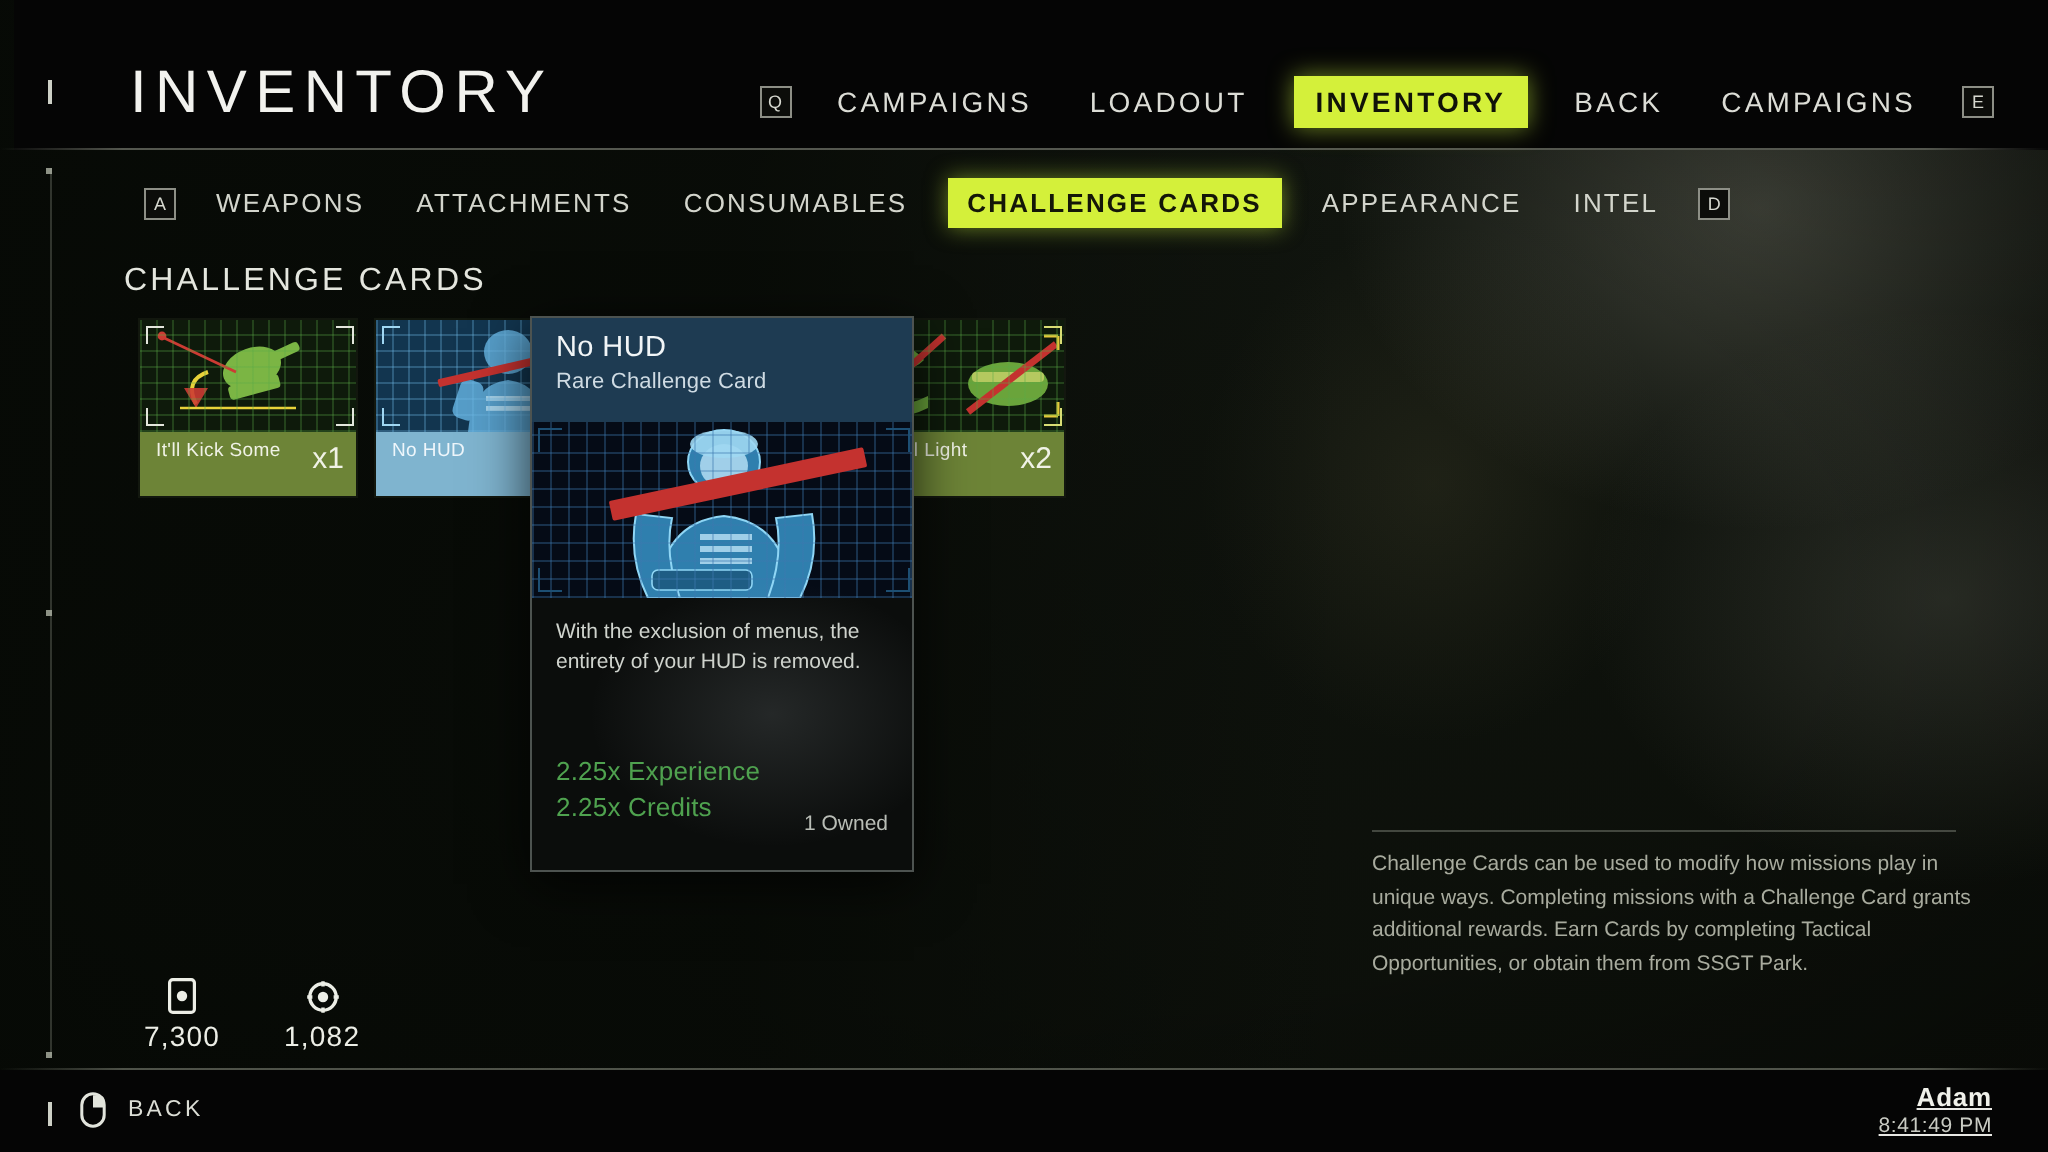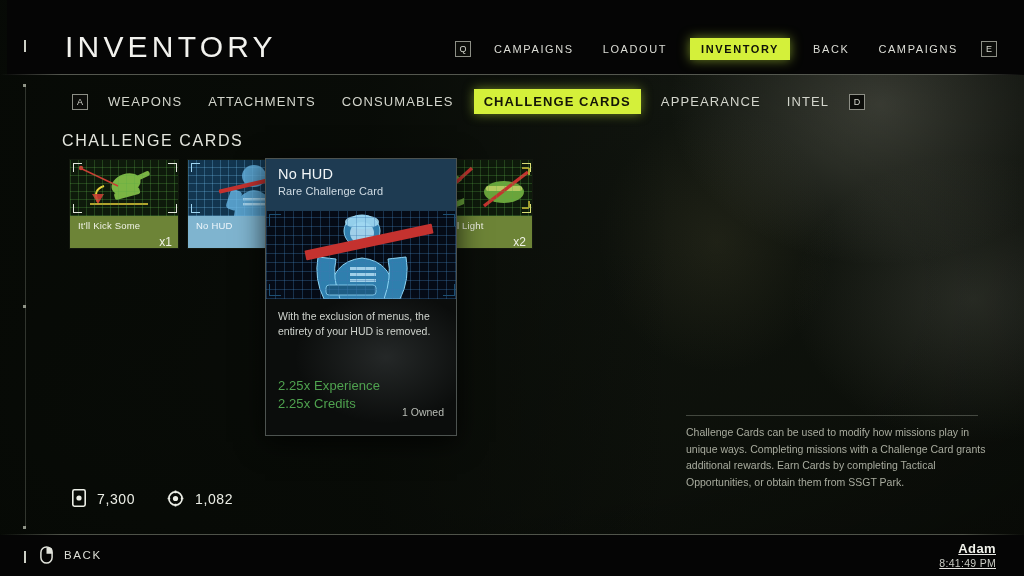--- a/index.html
+++ b/index.html
@@ -52,21 +52,21 @@
     position:absolute; right:34px; top:38px;
     display:flex; align-items:center; gap:17px;
   }
   .keycap {
     display:inline-flex; align-items:center; justify-content:center;
     width:16px; height:16px; border:1px solid #8d8f86;
     font-size:9px; color:#d6d8cf; letter-spacing:0;
     background:#0c0d0a; flex:none;
   }
   .navitem {
-    font-size:11px; letter-spacing:1.6px; color:#dcddd6;
+    font-size:14px; letter-spacing:1.6px; color:#dcddd6;
     padding:4px 6px; white-space:nowrap;
   }
   .navitem.active {
     background:#d4f03a;
     color:#101208;
     box-shadow:0 0 12px rgba(200,240,60,0.55);
     padding:5px 11px;
     font-weight:bold;
   }
 
@@ -114,22 +114,22 @@
   }
   .card .body {
     position:absolute; left:0; top:56px; width:110px; height:34px;
     background:#6d8437;
   }
   .card .cname {
     position:absolute; left:8px; top:4px;
     font-size:9.5px; color:#f0f2e6; letter-spacing:0.2px; white-space:nowrap;
   }
   .card .qty {
-    position:absolute; right:8px; bottom:1px;
-    font-size:12px; color:#f0f2e6;
+    position:absolute; right:8px; bottom:12px;
+    font-size:15px; color:#f0f2e6;
   }
   .card.selected .body { background:#7fb4cf; }
   .card.selected .cname, .card.selected .qty { color:#eef6fb; }
   .card.selected .art { background:#12354f; }
   .card.selected .grid-lines {
     background-image:
       repeating-linear-gradient(0deg, rgba(110,185,230,0.30) 0 1px, rgba(0,0,0,0) 1px 8px),
       repeating-linear-gradient(90deg, rgba(110,185,230,0.30) 0 1px, rgba(0,0,0,0) 1px 8px);
   }
   
@@ -186,21 +186,21 @@
     position:absolute; left:-30px; top:130px; width:250px; height:170px;
     background:radial-gradient(ellipse 130px 95px at 60% 40%, rgba(170,180,185,0.16), rgba(0,0,0,0) 70%);
     pointer-events:none;
   }
 
   
   #currency {
     position:absolute; left:72px; top:489px;
     display:flex; align-items:center; gap:32px; z-index:4;
   }
-  .cur { display:flex; align-items:flex-end; gap:11px; }
+  .cur { display:flex; align-items:center; gap:3px;flex-direction:column; }
   .cur-val { font-size:14px; color:#eceee6; letter-spacing:0.6px; }
 
   
   #info-panel {
     position:absolute; left:686px; top:424px; width:300px; z-index:4;
   }
   #info-text { font-size:10.5px; line-height:1.58; color:#a8ab9e; }
   #info-rule {
     position:absolute; left:686px; top:415px; width:292px; height:1px;
     background:rgba(170,175,160,0.35); z-index:4;

